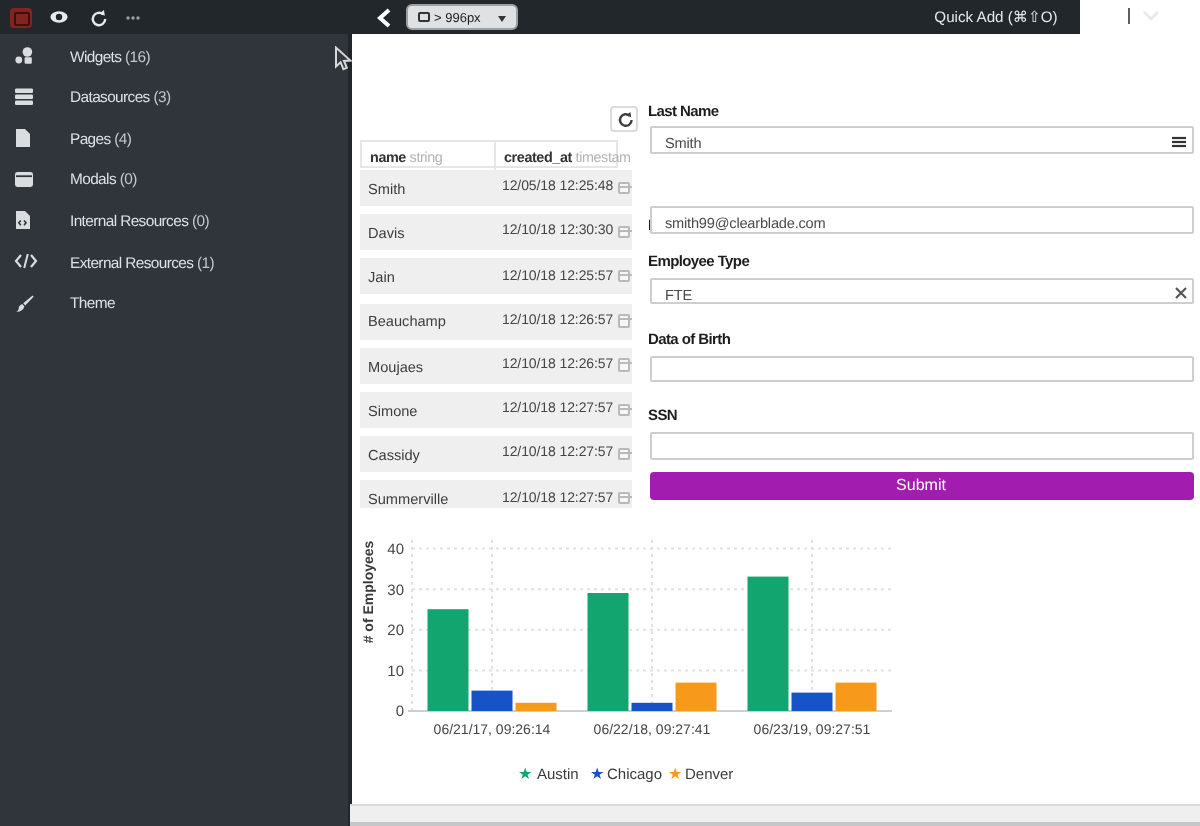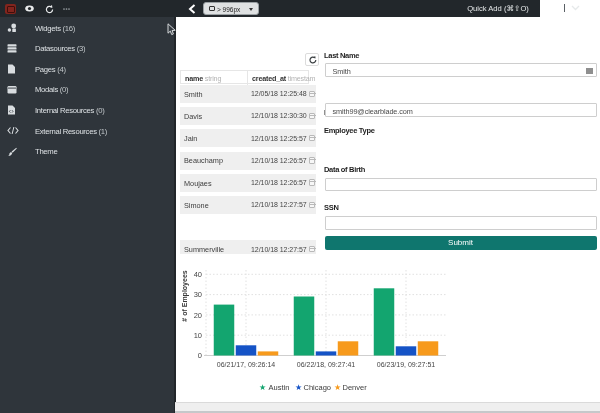--- a/index.html
+++ b/index.html
@@ -37,21 +37,21 @@
 .trow { position:absolute; left:0; width:136px; height:18px; background:#efefef; font-size:7.3px; color:#3d3d3d; }
 .trow .nm { position:absolute; left:4px; top:4.8px; }
 .trow .ts { position:absolute; left:71px; top:5.2px; font-size:7px; letter-spacing:-0.05px; color:#454545; white-space:nowrap; }
 .cal { position:absolute; left:129px; top:5.5px; width:6px; height:6.5px; border:1px solid #b9b9b9; border-radius:1px; background:#f7f7f7; }
 .cal:after { content:""; position:absolute; left:0px; top:1px; width:6px; height:1px; background:#b9b9b9; }
 
 
 .flabel { position:absolute; left:149px; font-size:7.5px; letter-spacing:-0.3px; font-weight:bold; color:#1d1d1d; }
 .finput { position:absolute; left:149.5px; width:272px; height:13.5px; border:1px solid #cecece; border-radius:1px; background:#fff; font-size:7.3px; letter-spacing:-0.1px; color:#4a4a4a; }
 .finput span { position:absolute; left:7px; top:3.2px; }
-#submit { position:absolute; left:149.5px; top:218.8px; width:272px; height:14px; background:#0f766e; border-radius:2px; color:#fff; font-size:8px; text-align:center; line-height:14px; }
+#submit { position:absolute; left:149.5px; top:218.8px; width:272px; height:14px; background:#a21caf; border-radius:2px; color:#fff; font-size:8px; text-align:center; line-height:14px; }
 
 
 #strip1 { position:absolute; left:0px; top:385px; width:425px; height:9px; background:#efefef; border-top:1px solid #dadada; }
 #strip2 { position:absolute; left:0px; top:394px; width:425px; height:2px; background:#c5c8ca; }
 </style>
 </head>
 <body>
 
 <div id="topbar">
   <div id="logo"></div>
@@ -176,20 +176,25 @@
     <div class="trow" style="top:104.3px">
         <span class="nm">Moujaes</span>
         <span class="ts">12/10/18 12:26:57</span>
         <span class="cal"></span>
       </div>
     <div class="trow" style="top:126.5px">
         <span class="nm">Simone</span>
         <span class="ts">12/10/18 12:27:57</span>
         <span class="cal"></span>
       </div>
+    <div class="trow" style="top:148.7px">
+        <span class="nm">Cassidy</span>
+        <span class="ts">12/10/18 12:27:57</span>
+        <span class="cal"></span>
+      </div>
     <div class="trow" style="top:170.9px">
         <span class="nm">Summerville</span>
         <span class="ts">12/10/18 12:27:57</span>
         <span class="cal"></span>
       </div>
   </div>
 
   <div class="flabel" style="top:34px">Last Name</div>
   <div class="finput" style="top:46px">
       <span>Smith</span>
@@ -197,20 +202,26 @@
         <line x1="0" y1="1" x2="7" y2="1" stroke="#333" stroke-width="1.1"></line>
         <line x1="0" y1="3" x2="7" y2="3" stroke="#333" stroke-width="1.1"></line>
         <line x1="0" y1="5" x2="7" y2="5" stroke="#333" stroke-width="1.1"></line>
       </svg>
   </div>
   <div class="flabel" style="top:91px">Email</div>
   <div class="finput" style="top:86px">
       <span>smith99@clearblade.com</span>
     </div>
   <div class="flabel" style="top:108.5px">Employee Type</div>
+  <div class="finput" style="top:121.5px">
+      <span>FTE</span>
+    <svg style="position:absolute;left:261px;top:3.5px" width="7" height="7" viewBox="0 0 7 7">
+        <path d="M1 1 L6 6 M6 1 L1 6" stroke="#555" stroke-width="1.1"></path>
+      </svg>
+  </div>
   <div class="flabel" style="top:148px">Data of Birth</div>
   <div class="finput" style="top:160.5px"></div>
   <div class="flabel" style="top:185.5px">SSN</div>
   <div class="finput" style="top:199px"></div>
   <div id="submit">Submit</div>
 
   <svg style="position:absolute;left:1px;top:243px" width="425" height="140" viewBox="0 0 425 140">
 
     <g stroke="#e1e1e1" stroke-width="1" stroke-dasharray="1.5,2">
       <line x1="30" y1="14.3" x2="270" y2="14.3"></line>

